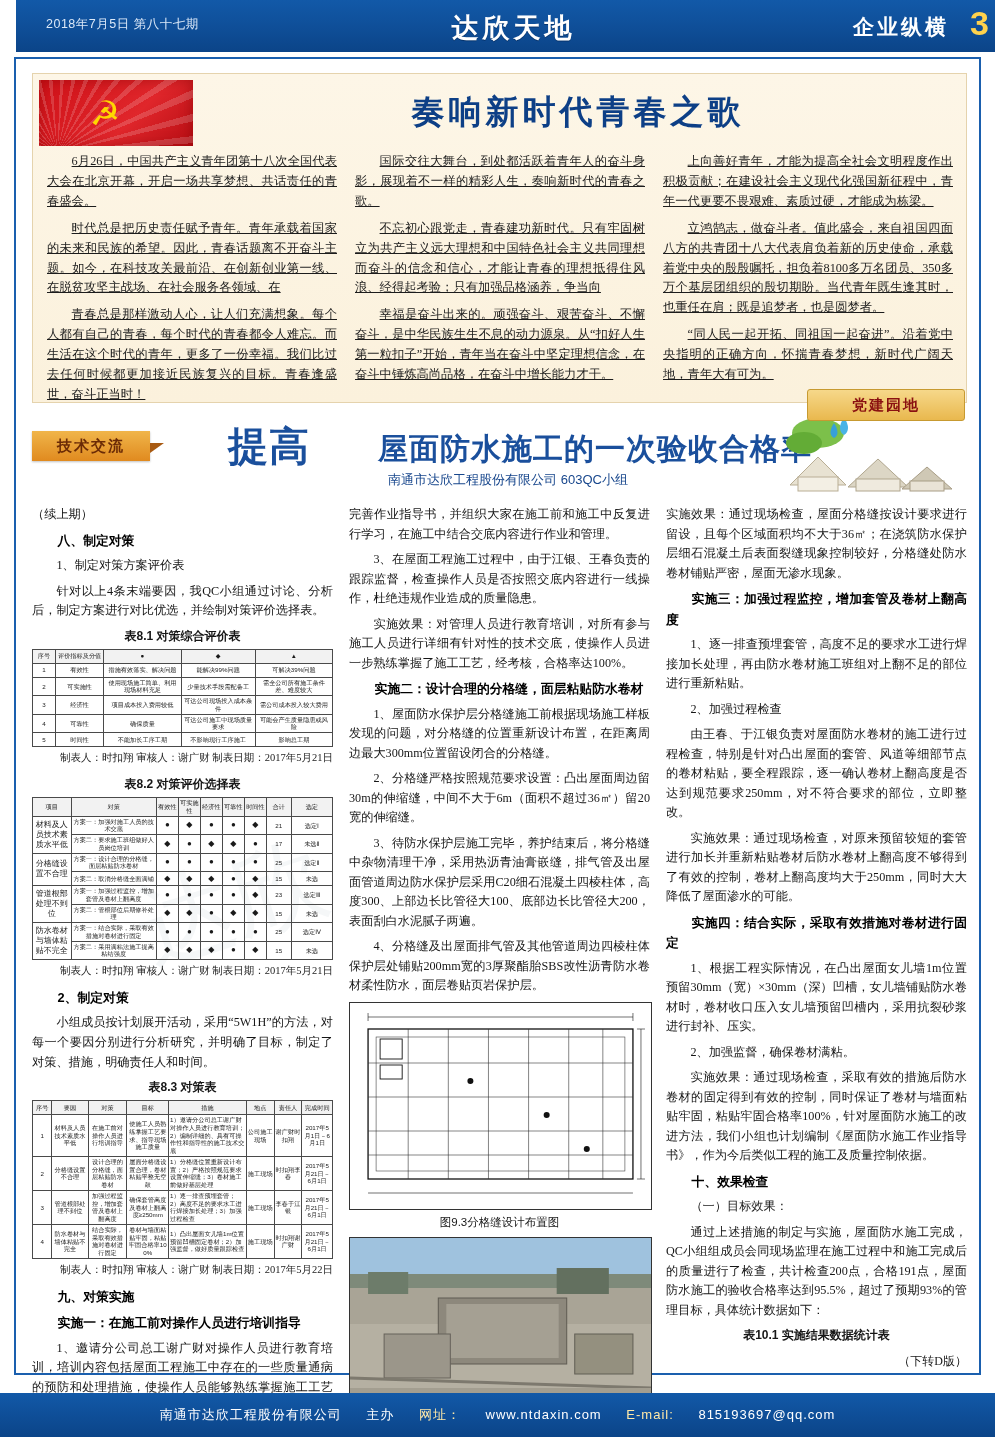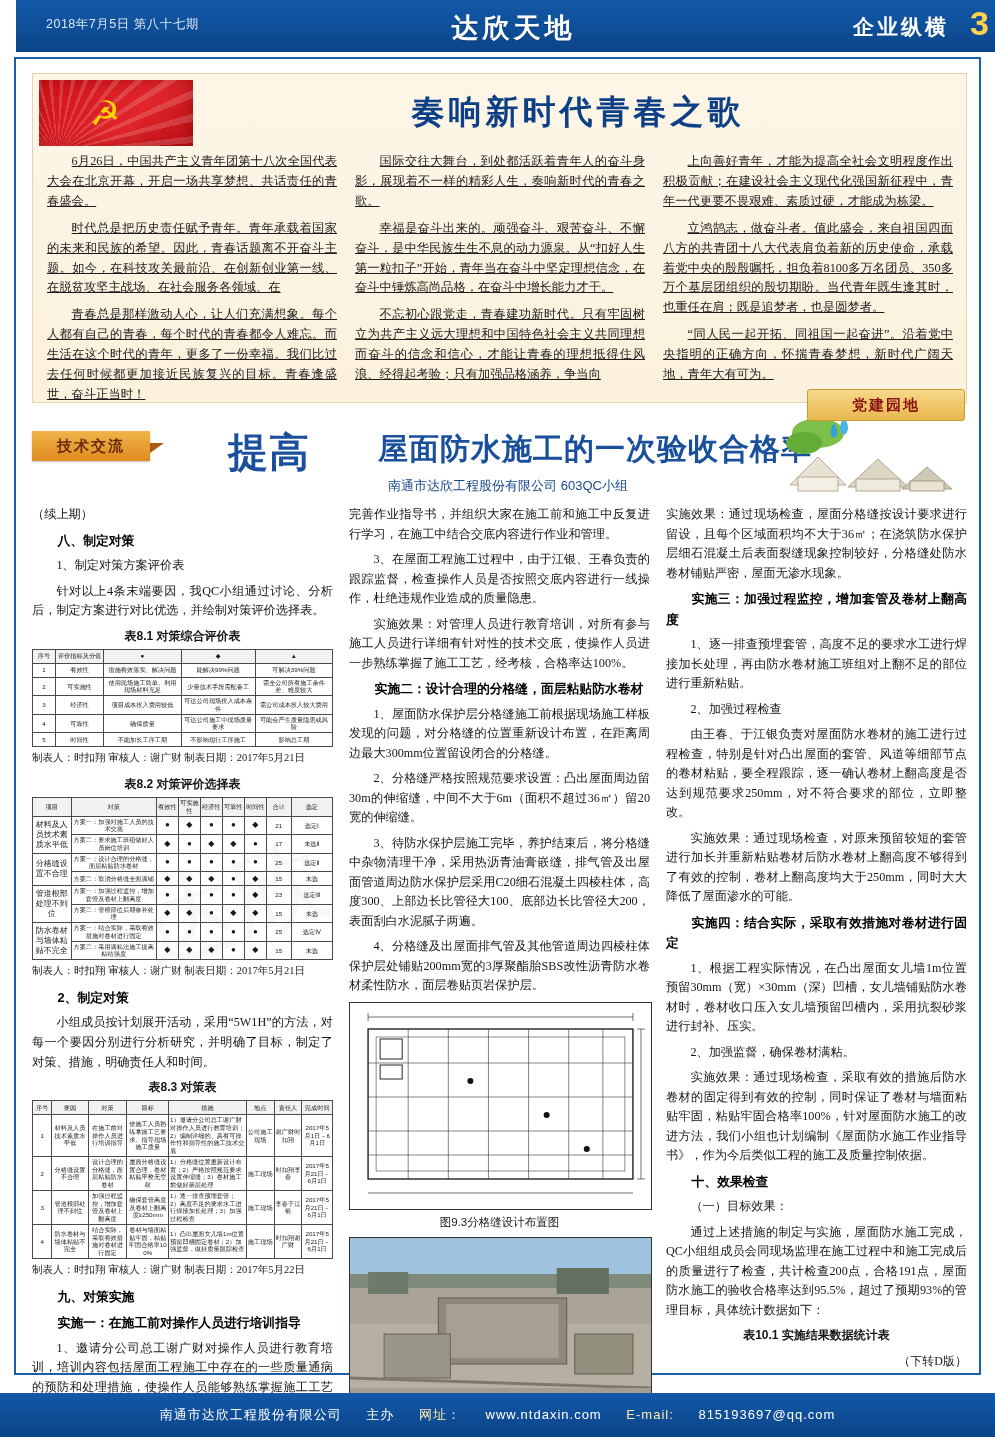--- a/index.html
+++ b/index.html
@@ -92,49 +92,49 @@
     background:linear-gradient(180deg,#f0b54a 0%,#e08a1f 100%);
     border-radius:0;color:#6b2b06;font-weight:bold;font-size:15px;letter-spacing:2px;
     line-height:30px;text-align:center;font-family:"Liberation Sans","DejaVu Sans",sans-serif;
     box-shadow:0 1px 2px rgba(0,0,0,.25);
   }
   .tech-tag-fold{
     position:absolute;left:118px;top:26px;width:0;height:0;
     border-top:10px solid #a85a12;border-right:14px solid transparent;
   }
   .tech-title-big{
-    position:absolute;left:196px;top:8px;font-size:40px;font-weight:bold;color:#1a4f9c;
+    position:absolute;left:196px;top:2px;font-size:40px;font-weight:bold;color:#1a4f9c;
     font-family:"DejaVu Serif",serif;letter-spacing:1px;
   }
   .tech-title-rest{
     position:absolute;left:300px;top:12px;font-size:30px;font-weight:bold;color:#1a4f9c;
     font-family:"DejaVu Serif",serif;letter-spacing:1px;margin-left:46px;
   }
   .tech-sub{
-    position:absolute;left:196px;top:60px;width:560px;text-align:center;font-size:13px;color:#17468c;
+    position:absolute;left:196px;top:54px;width:560px;text-align:center;font-size:13px;color:#17468c;
     font-family:"Liberation Sans","DejaVu Sans",sans-serif;
   }
   .house-art{
     position:absolute;right:10px;top:0px;width:175px;height:76px;
   }
 
   
   .main-cols{position:absolute;left:16px;top:446px;width:935px;height:850px;display:flex;gap:16px;}
   .mcol{width:301px;font-size:12.2px;line-height:1.60;text-align:justify;color:#161616;}
   .mcol p{margin:0 0 6px 0;text-indent:2em;}
   .mcol .nohead{text-indent:0;}
   .mcol h4{
     margin:6px 0 5px 0;font-size:12.8px;font-weight:bold;color:#000;text-indent:2em;
     font-family:"Liberation Sans","DejaVu Sans",sans-serif;
   }
   .tbl-cap{
     text-align:center;font-size:12px;font-weight:bold;margin:5px 0 3px 0;
     font-family:"Liberation Sans","DejaVu Sans",sans-serif;
   }
-  .tbl-meta{font-size:10.5px;text-align:left;margin:3px 0 8px 0;color:#222;}
+  .tbl-meta{font-size:10.5px;text-align:right;margin:3px 0 8px 0;color:#222;}
 
   table.qc{
     width:100%;border-collapse:collapse;font-size:6.2px;line-height:1.25;
     font-family:"Liberation Sans","DejaVu Sans",sans-serif;table-layout:fixed;
   }
   table.qc th,table.qc td{
     border:.6px solid #4a4a4a;padding:1px 1px;text-align:center;vertical-align:middle;
     word-break:break-all;color:#1a1a1a;height:11px;
   }
   table.qc th{background:#f2f2f2;font-weight:normal;}
@@ -191,22 +191,22 @@
       </div>
       <div class="top-title">奏响新时代青春之歌</div>
       <div class="top-cols">
         <div class="col">
           <p>6月26日，中国共产主义青年团第十八次全国代表大会在北京开幕，开启一场共享梦想、共话责任的青春盛会。</p>
           <p>时代总是把历史责任赋予青年。青年承载着国家的未来和民族的希望。因此，青春话题离不开奋斗主题。如今，在科技攻关最前沿、在创新创业第一线、在脱贫攻坚主战场、在社会服务各领域、在</p>
           <p>青春总是那样激动人心，让人们充满想象。每个人都有自己的青春，每个时代的青春都令人难忘。而生活在这个时代的青年，更多了一份幸福。我们比过去任何时候都更加接近民族复兴的目标。青春逢盛世，奋斗正当时！</p>
         </div>
         <div class="col">
           <p>国际交往大舞台，到处都活跃着青年人的奋斗身影，展现着不一样的精彩人生，奏响新时代的青春之歌。</p>
+          <p>不忘初心跟党走，青春建功新时代。只有牢固树立为共产主义远大理想和中国特色社会主义共同理想而奋斗的信念和信心，才能让青春的理想抵得住风浪、经得起考验；只有加强品格涵养，争当向</p>
           <p>幸福是奋斗出来的。顽强奋斗、艰苦奋斗、不懈奋斗，是中华民族生生不息的动力源泉。从“扣好人生第一粒扣子”开始，青年当在奋斗中坚定理想信念，在奋斗中锤炼高尚品格，在奋斗中增长能力才干。</p>
-          <p>不忘初心跟党走，青春建功新时代。只有牢固树立为共产主义远大理想和中国特色社会主义共同理想而奋斗的信念和信心，才能让青春的理想抵得住风浪、经得起考验；只有加强品格涵养，争当向</p>
         </div>
         <div class="col">
           <p>上向善好青年，才能为提高全社会文明程度作出积极贡献；在建设社会主义现代化强国新征程中，青年一代更要不畏艰难、素质过硬，才能成为栋梁。</p>
           <p>立鸿鹄志，做奋斗者。值此盛会，来自祖国四面八方的共青团十八大代表肩负着新的历史使命，承载着党中央的殷殷嘱托，担负着8100多万名团员、350多万个基层团组织的殷切期盼。当代青年既生逢其时，也重任在肩；既是追梦者，也是圆梦者。</p>
           <p>“同人民一起开拓、同祖国一起奋进”。沿着党中央指明的正确方向，怀揣青春梦想，新时代广阔天地，青年大有可为。</p>
           <p class="signature">（人民网）</p>
         </div>
       </div>
     </div>
 

